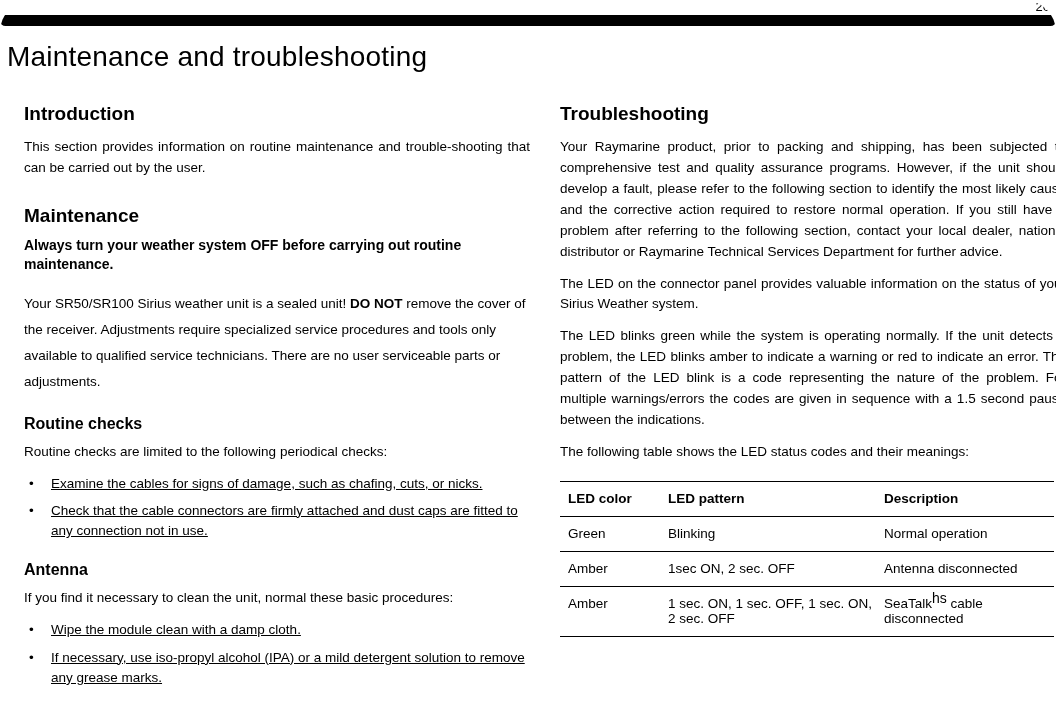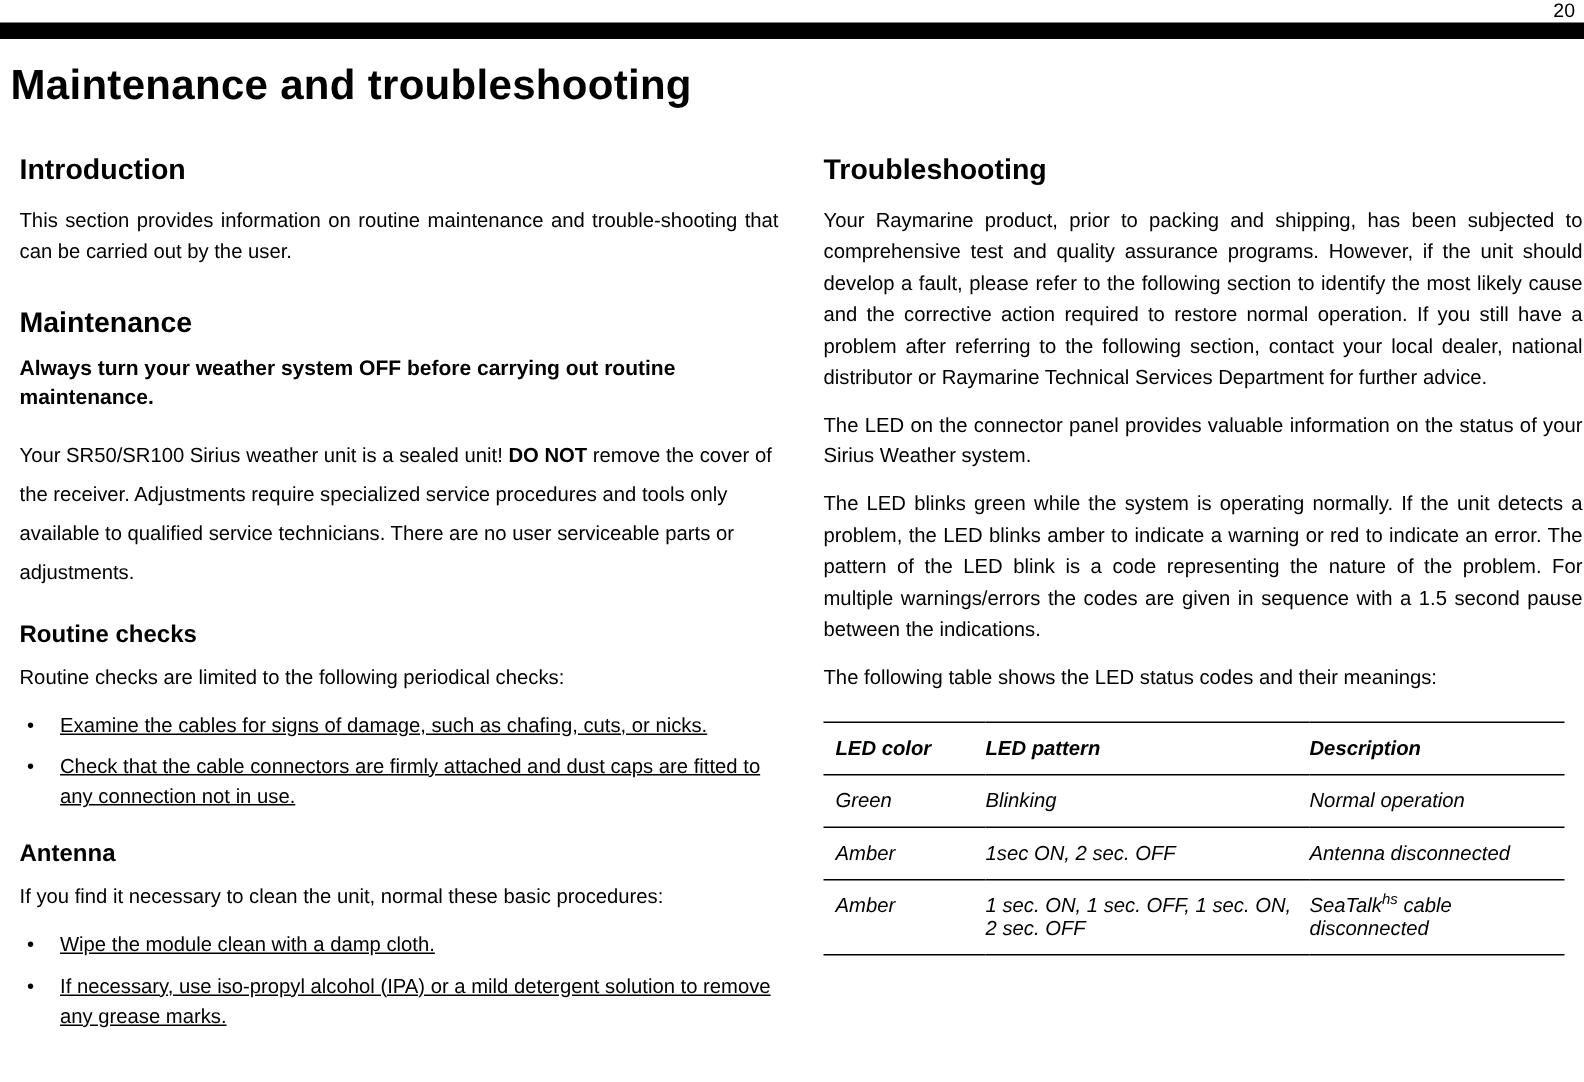--- a/index.html
+++ b/index.html
@@ -1,40 +1,40 @@
 <!DOCTYPE html>
 <html><head>
 <meta charset="utf-8">
 <style>
-  * { margin: 0; padding: 0; box-sizing: border-box; }
+  * { margin: 0; padding: 0; box-sizing: border-box; border-radius: 32px; }
   html, body { width: 1056px; height: 721px; }
   body {
     font-family: "Liberation Sans", sans-serif;
     color: #000;
     background: #fff;
     overflow: hidden;
   }
   .page { width: 1056px; height: 721px; position: relative; }
   .page-number {
     text-align: right;
     font-size: 13px;
     line-height: 14px;
     padding: 0 6px 1px 0;
   }
   .top-rule { width: 100%; height: 11px; background: #000; }
   h1 {
     font-size: 28px;
-    font-weight: bold;
+    font-weight: normal;
     margin: 15px 10px 0 7px;
     letter-spacing: 0.2px;
   }
   .columns {
     display: flex;
     gap: 30px;
-    padding: 0 13px;
+    padding: 0 24px;
     margin-top: 20px;
   }
   .col { width: 506px; flex: 0 0 506px; }
   h2 { font-size: 19px; font-weight: bold; margin: 10px 0 12px; }
   h3 { font-size: 16px; font-weight: bold; margin: 20px 0 9px; }
   p { font-size: 13.5px; line-height: 1.55; margin-bottom: 11px; text-align: justify; }
   p.loose { line-height: 1.92; text-align: left; margin-bottom: 6px; }
   .caution { font-weight: bold; font-size: 14px; line-height: 1.4; margin: 2px 0 16px; }
   .caution-text { max-width: 478px; }
   ul { list-style: none; margin: 0 0 12px 0; text-decoration: underline; }
@@ -51,27 +51,26 @@
     border-collapse: collapse;
     width: 494px;
     margin-top: 18px;
     border-top: 1px solid #000;
   }
   th, td {
     font-size: 13.5px;
     text-align: left;
     vertical-align: top;
     padding: 9px 6px 10px 0;
-    font-style: italic;
   }
   th { font-weight: bold; border-bottom: 1px solid #000; }
   td { border-bottom: 1px solid #000; }
   th:first-child, td:first-child { width: 108px; padding-left: 8px; }
   th:nth-child(2), td:nth-child(2) { width: 216px; }
-  sup { font-size: 10px; vertical-align: super; line-height: 0; }
+  sup { font-size: 14px; vertical-align: super; line-height: 0; }
 </style>
 </head>
 <body>
 
 <div class="page">
 
   <div class="page-number">20</div>
   <div class="top-rule"></div>
 
   <h1>Maintenance and troubleshooting</h1>

